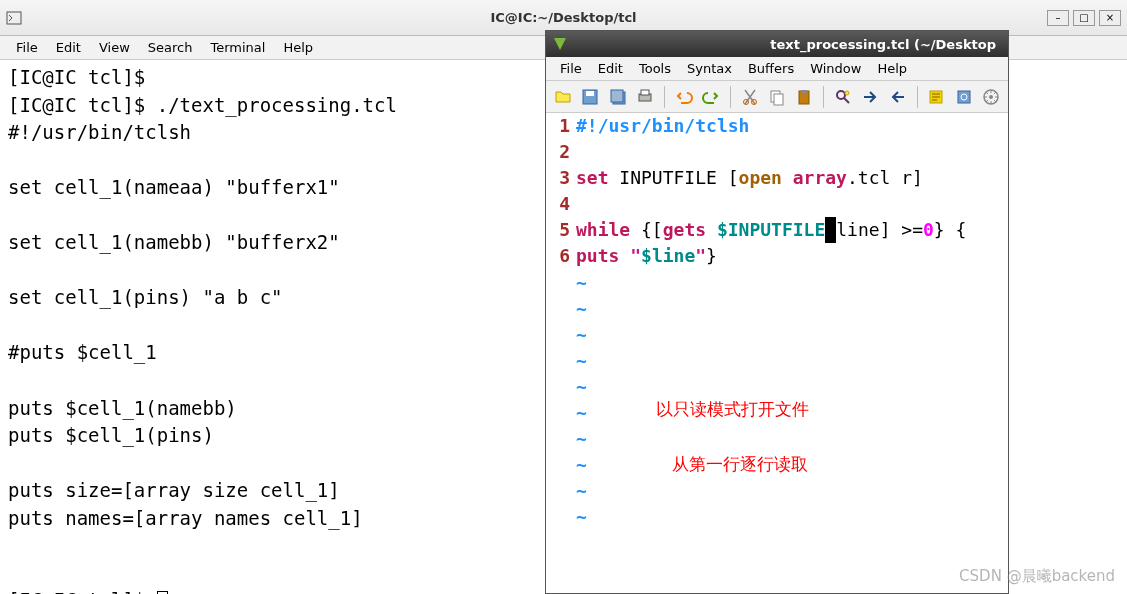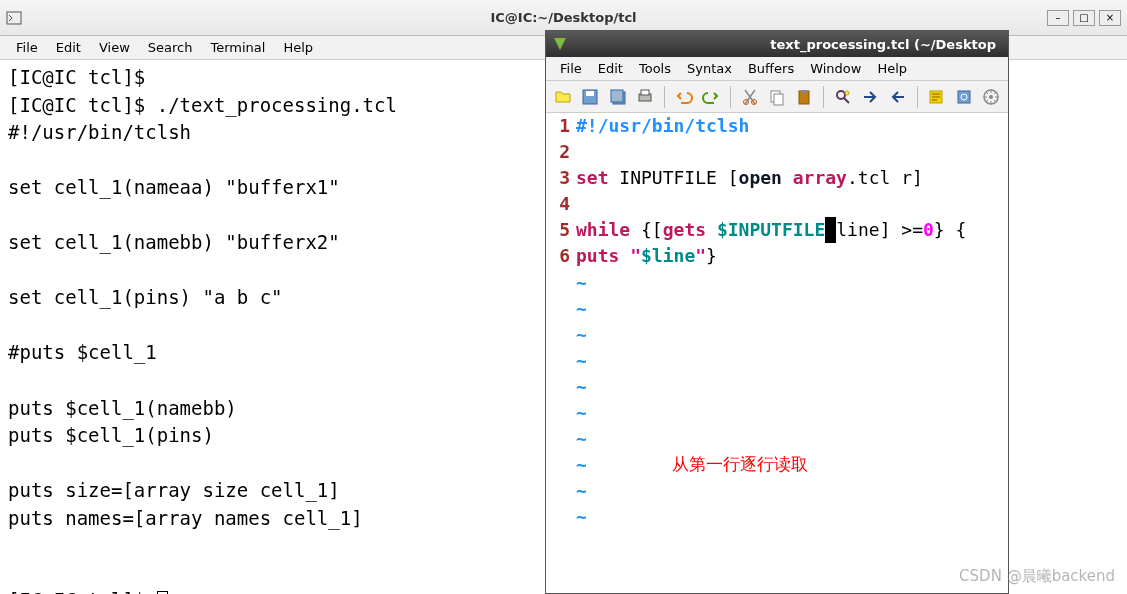--- a/index.html
+++ b/index.html
@@ -149,21 +149,21 @@
   color: #a52a2a;
   font-weight: bold;
   white-space: pre;
 }
 .vim-code {
   flex: 1;
   white-space: pre;
 }
 .tok-comment { color: #1e90ff; font-weight: bold; }
 .tok-keyword { color: #be185d; font-weight: bold; }
-.tok-open { color: #0f172a; font-weight: bold; }
+.tok-open { color: #a16207; font-weight: bold; }
 .tok-var { color: #008b8b; font-weight: bold; }
 .tok-str { color: #c71585; font-weight: bold; }
 .tok-num { color: #ff00ff; font-weight: bold; }
 .tok-cursor {
   display: inline-block;
   width: 11px;
   background: #000;
 }
 .vim-tilde {
   color: #1e90ff;
@@ -360,17 +360,18 @@
 <span class="vim-tilde">~</span>
 <span class="vim-tilde">~</span>
 <span class="vim-tilde">~</span>
 <span class="vim-tilde">~</span>
 <span class="vim-tilde">~</span>
 <span class="vim-tilde">~</span>
 <span class="vim-tilde">~</span>
 <span class="vim-tilde">~</span>
 <span class="vim-tilde">~</span>
 </div>
+    <div class="annotation" style="top:285px; left:110px;">以只读模式打开文件</div>
     <div class="annotation" style="top:340px; left:126px;">从第一行逐行读取</div>
   </div>
 </div>
 
 <div class="watermark">CSDN @晨曦backend</div>
 
 </body></html>

